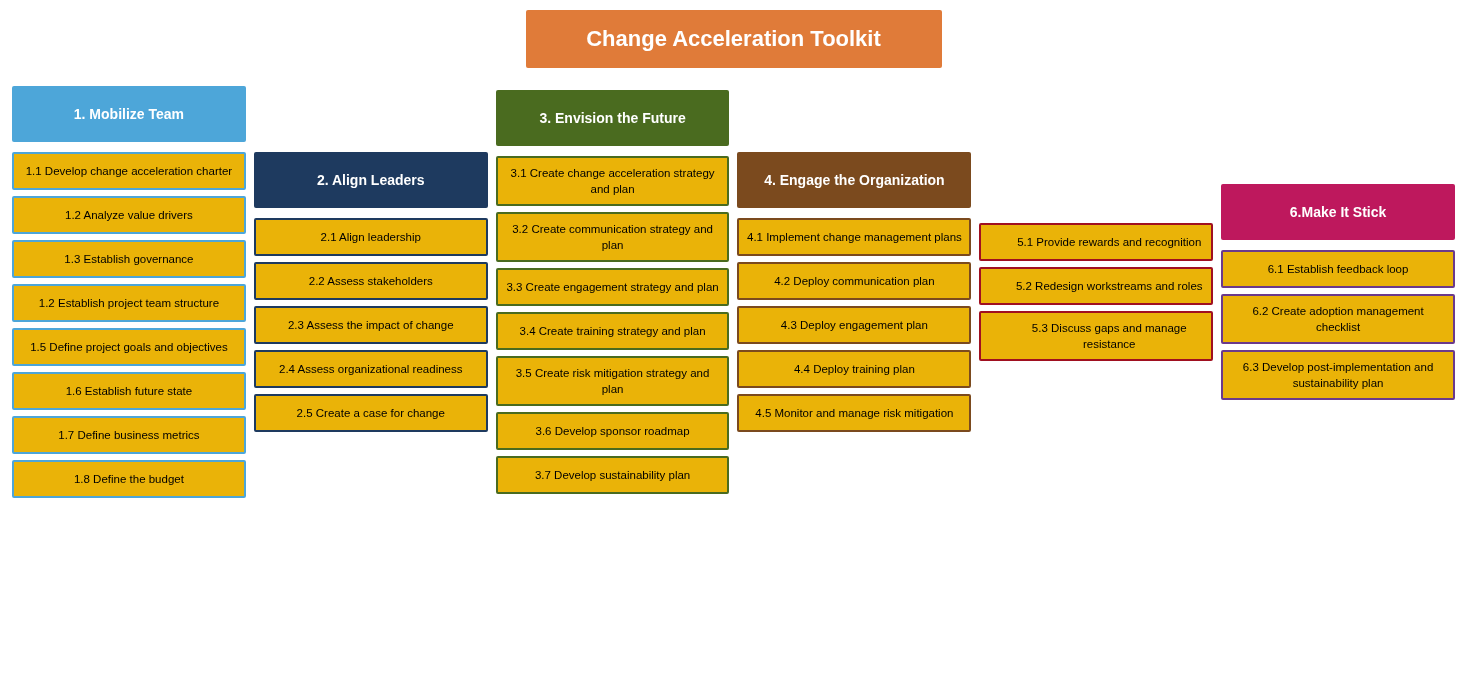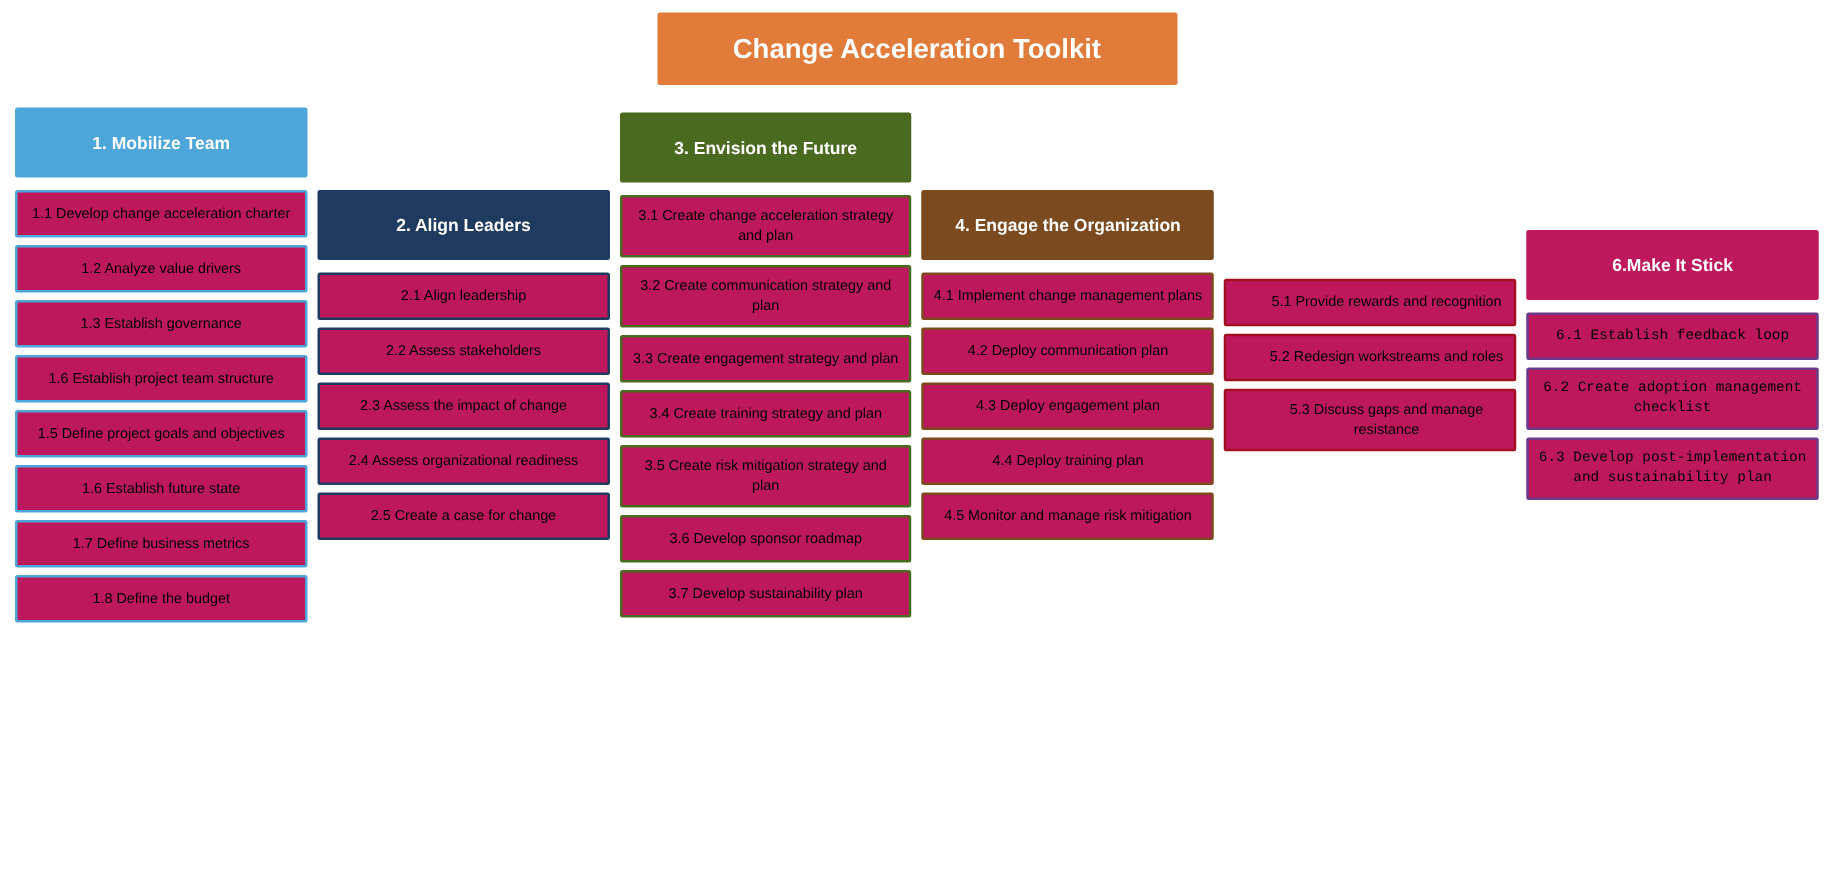--- a/index.html
+++ b/index.html
@@ -59,47 +59,47 @@
     .col-5-header { background: #A01020; }
     .col-6-header { background: #be185d; }
 
     .item-box {
       width: 100%;
       border: 2px solid;
       text-align: center;
       font-size: 11.5px;
       padding: 7px 6px;
       margin-bottom: 6px;
-      background: #be185d;
+      background: #eab308;
       border-radius: 2px;
       line-height: 1.4;
       min-height: 38px;
       display: flex;
       align-items: center;
       justify-content: center;
     }
     .border-blue { border-color: #4DA6D9; }
     .border-navy { border-color: #1E3A5F; }
     .border-green { border-color: #4A6B1F; }
     .border-brown { border-color: #7B4A1E; }
     .border-red { border-color: #A01020; padding-left: 32px; }
-    .border-purple { border-color: #6B3A8B; font-family: Liberation Mono, monospace; }
+    .border-purple { border-color: #6B3A8B; }
   </style>
 </head>
 <body>
 
 <div class="page-wrapper">
   <div class="title-banner">Change Acceleration Toolkit</div>
   <div class="columns-row">
   <div class="column">
         <div class="col-header col-1-header">1. Mobilize Team</div>
         <div class="item-box border-blue">1.1 Develop change acceleration charter</div>
         <div class="item-box border-blue">1.2 Analyze value drivers</div>
         <div class="item-box border-blue">1.3 Establish governance</div>
-        <div class="item-box border-blue">1.6 Establish project team structure</div>
+        <div class="item-box border-blue">1.2 Establish project team structure</div>
         <div class="item-box border-blue">1.5 Define project goals and objectives</div>
         <div class="item-box border-blue">1.6 Establish future state</div>
         <div class="item-box border-blue">1.7 Define business metrics</div>
         <div class="item-box border-blue">1.8 Define the budget</div>
       </div>
       <div class="column">
         <div class="col-header col-2-header">2. Align Leaders</div>
         <div class="item-box border-navy">2.1 Align leadership</div>
         <div class="item-box border-navy">2.2 Assess stakeholders</div>
         <div class="item-box border-navy">2.3 Assess the impact of change</div>

